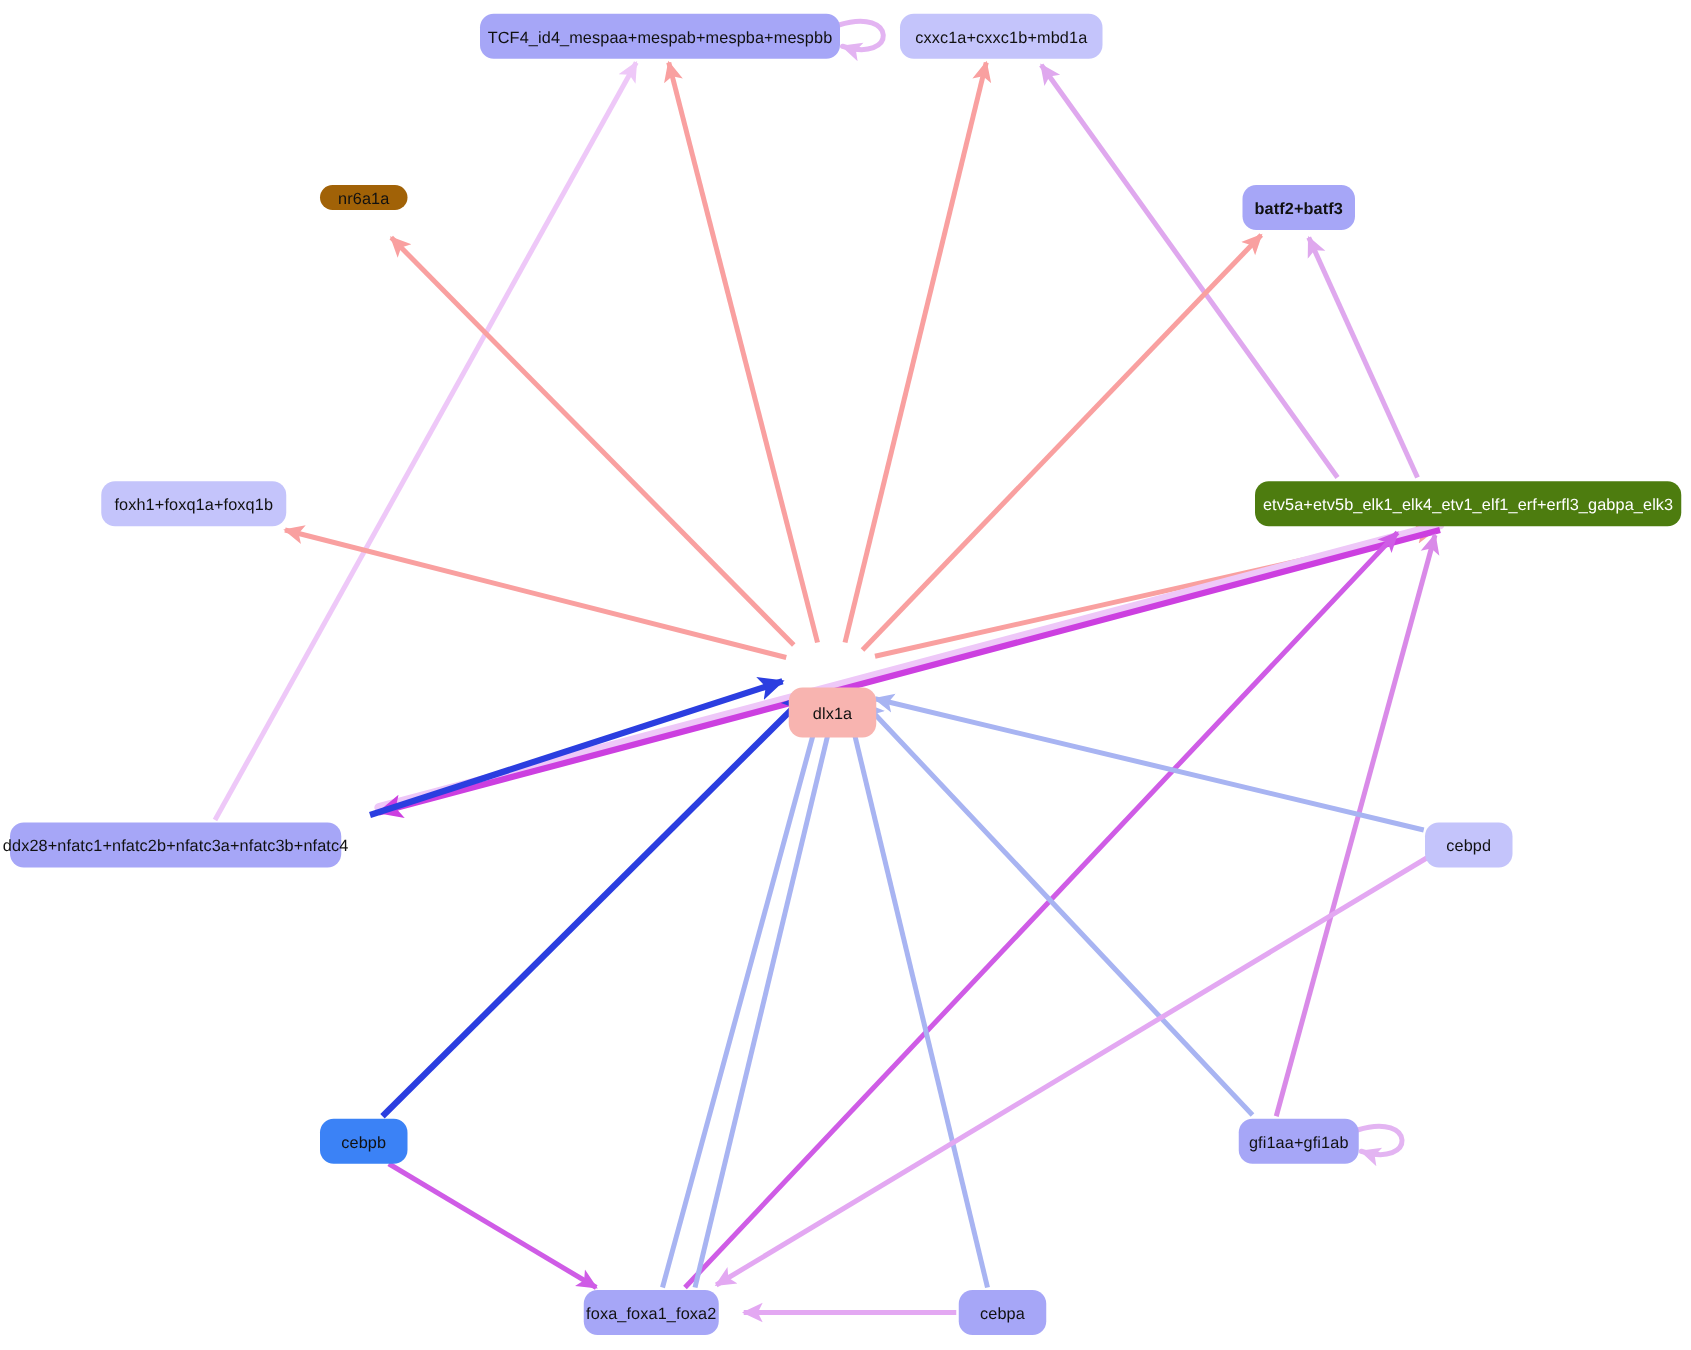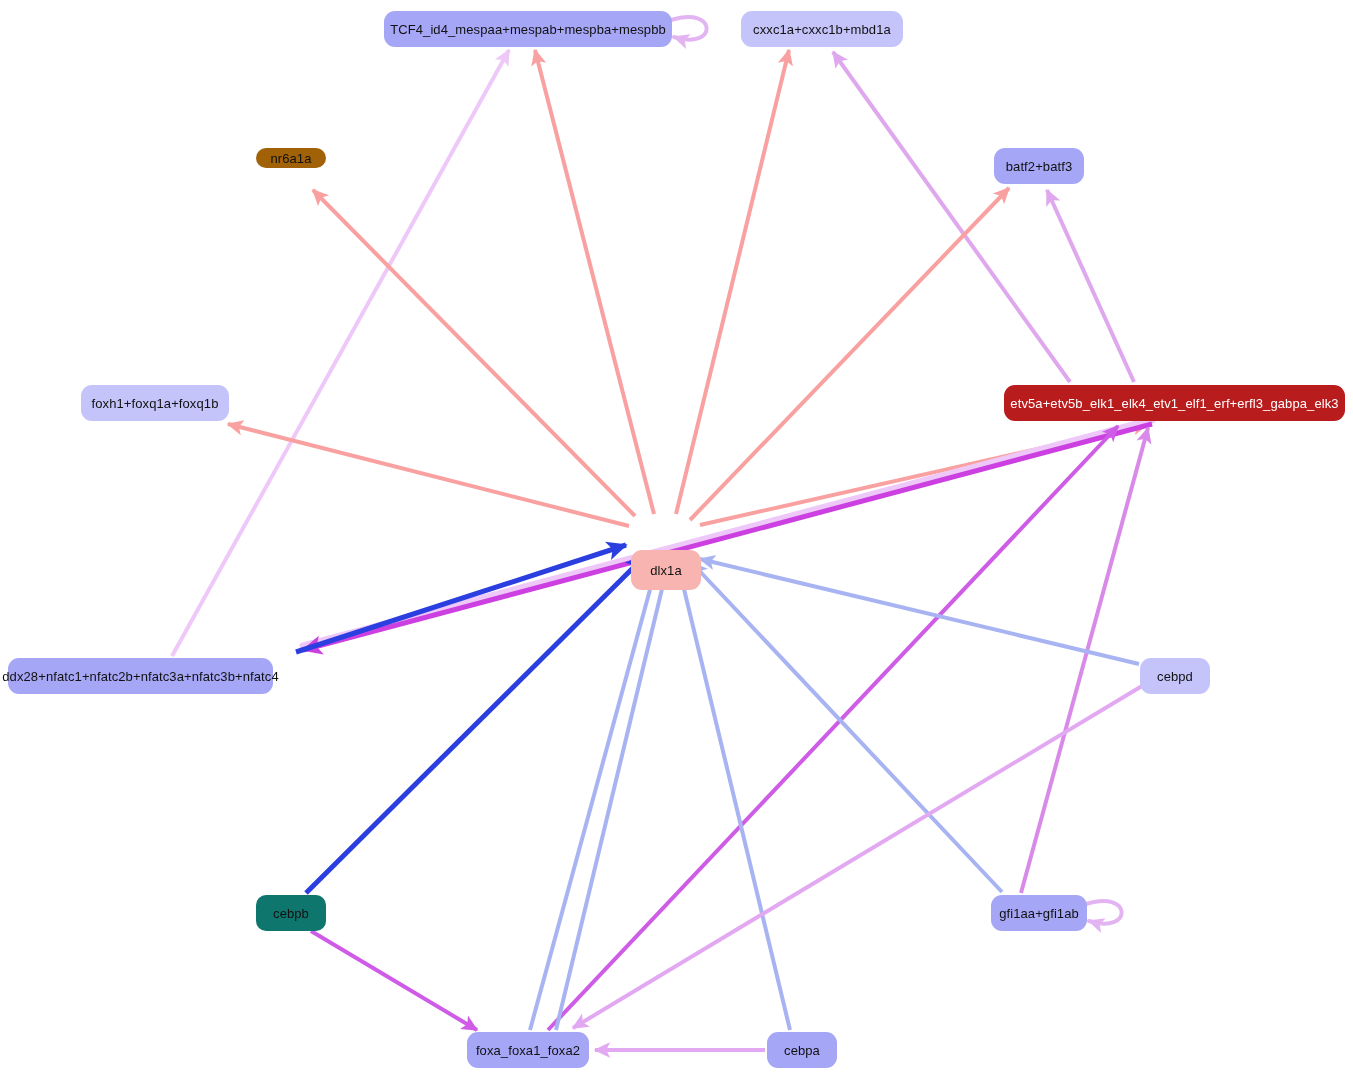--- a/index.html
+++ b/index.html
@@ -146,49 +146,49 @@
       <g>
         <line x1="1142" y1="686" x2="573" y2="1028" stroke="#e3a8f2" stroke-width="4" stroke-linecap="butt" marker-end="url(#me3a8f2)"></line>
       </g>
       <g>
         <path d="M 1086 904 C 1133 889, 1133 935, 1089 921" fill="none" stroke="#e3b4f2" stroke-width="4" stroke-linecap="round" marker-end="url(#me3b4f2)"></path>
       </g>
     </svg>
 <div class="node" style="left: 384px; top: 11px; width: 288px; height: 36px; background: rgb(166, 166, 247); color: rgb(17, 17, 17);">
       <span>TCF4_id4_mespaa+mespab+mespba+mespbb</span>
     </div>
-    <div class="node" style="left: 720px; top: 11px; width: 162px; height: 36px; background: rgb(196, 196, 251); color: rgb(17, 17, 17); margin-left: 21px;">
+    <div class="node" style="left: 720px; top: 11px; width: 162px; height: 36px; background: rgb(196, 196, 251); color: rgb(17, 17, 17);">
       <span>cxxc1a+cxxc1b+mbd1a</span>
     </div>
     <div class="node" style="left: 256px; top: 148px; width: 70px; height: 20px; background: #a16207; color: rgb(17, 17, 17);">
       <span>nr6a1a</span>
     </div>
-    <div class="node" style="left: 994px; top: 148px; width: 90px; height: 36px; background: rgb(166, 166, 247); color: rgb(17, 17, 17);">
+    <div class="node" style="left: 994px; top: 148px; width: 90px; height: 36px; background: rgb(166, 166, 247); color: rgb(17, 17, 17); font-weight: bold;">
       <span>batf2+batf3</span>
     </div>
     <div class="node" style="left: 81px; top: 385px; width: 148px; height: 36px; background: rgb(196, 196, 251); color: rgb(17, 17, 17);">
       <span>foxh1+foxq1a+foxq1b</span>
     </div>
-    <div class="node" style="left: 1004px; top: 385px; width: 341px; height: 36px; background: #b91c1c; color: rgb(255, 255, 255);">
+    <div class="node" style="left: 1004px; top: 385px; width: 341px; height: 36px; background: #4d7c0f; color: rgb(255, 255, 255);">
       <span>etv5a+etv5b_elk1_elk4_etv1_elf1_erf+erfl3_gabpa_elk3</span>
     </div>
     <div class="node" style="left: 631px; top: 550px; width: 70px; height: 40px; background: rgb(248, 180, 176); color: rgb(17, 17, 17);">
       <span>dlx1a</span>
     </div>
     <div class="node" style="left: 8px; top: 658px; width: 265px; height: 36px; background: rgb(166, 166, 247); color: rgb(17, 17, 17);">
       <span>ddx28+nfatc1+nfatc2b+nfatc3a+nfatc3b+nfatc4</span>
     </div>
     <div class="node" style="left: 1140px; top: 658px; width: 70px; height: 36px; background: rgb(196, 196, 251); color: rgb(17, 17, 17);">
       <span>cebpd</span>
     </div>
-    <div class="node" style="left: 256px; top: 895px; width: 70px; height: 36px; background: #0f766e; color: rgb(17, 17, 17); border-radius: 10px;">
+    <div class="node" style="left: 256px; top: 895px; width: 70px; height: 36px; background: #3b82f6; color: rgb(17, 17, 17);">
       <span>cebpb</span>
     </div>
     <div class="node" style="left: 991px; top: 895px; width: 96px; height: 36px; background: rgb(166, 166, 247); color: rgb(17, 17, 17);">
       <span>gfi1aa+gfi1ab</span>
     </div>
-    <div class="node" style="left: 467px; top: 1032px; width: 122px; height: 36px; background: rgb(166, 166, 247); color: rgb(17, 17, 17);">
+    <div class="node" style="left: 467px; top: 1032px; width: 108px; height: 36px; background: rgb(166, 166, 247); color: rgb(17, 17, 17);">
       <span>foxa_foxa1_foxa2</span>
     </div>
     <div class="node" style="left: 767px; top: 1032px; width: 70px; height: 36px; background: rgb(166, 166, 247); color: rgb(17, 17, 17);">
       <span>cebpa</span>
     </div>
   </div>
 
 </body></html>

